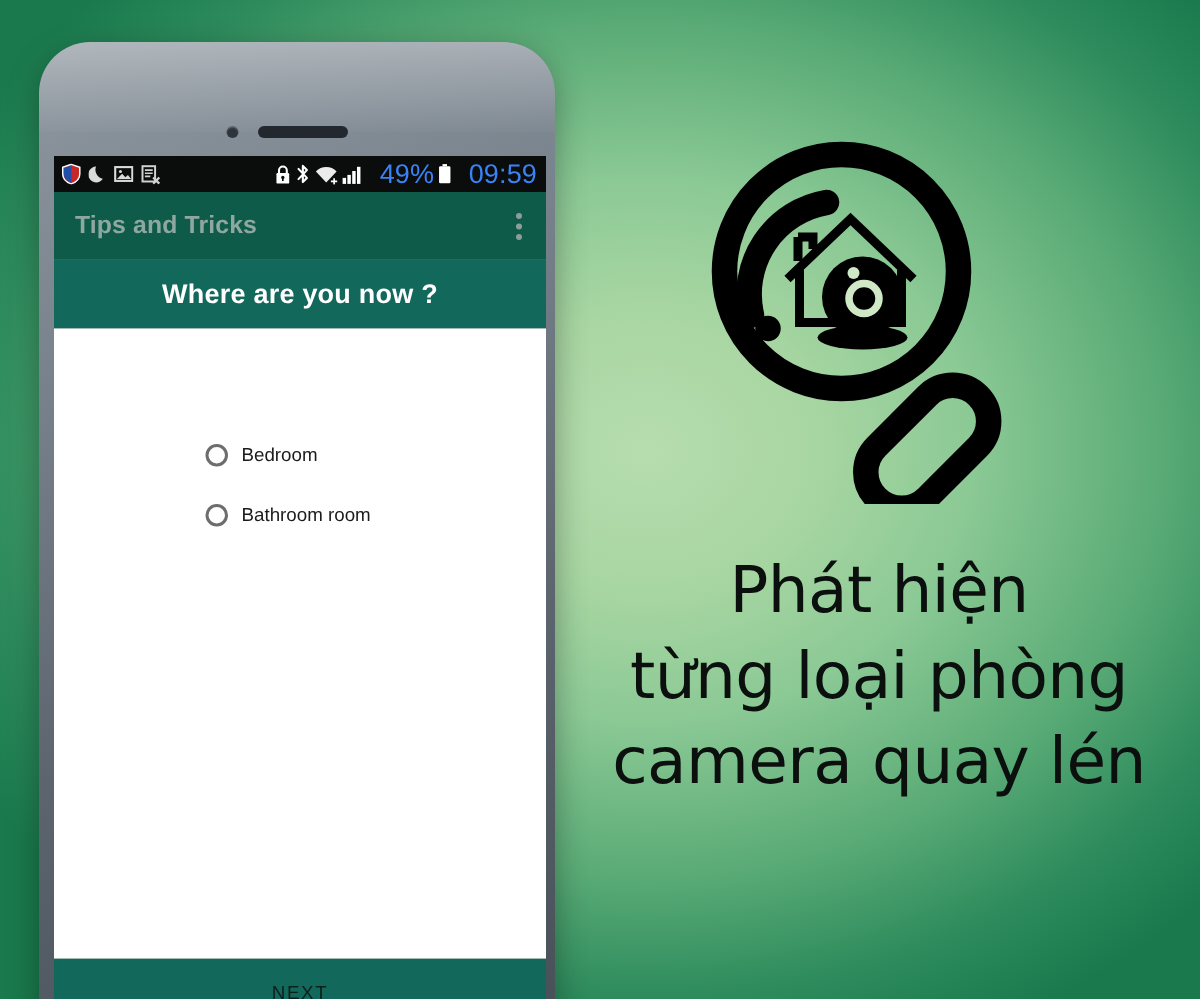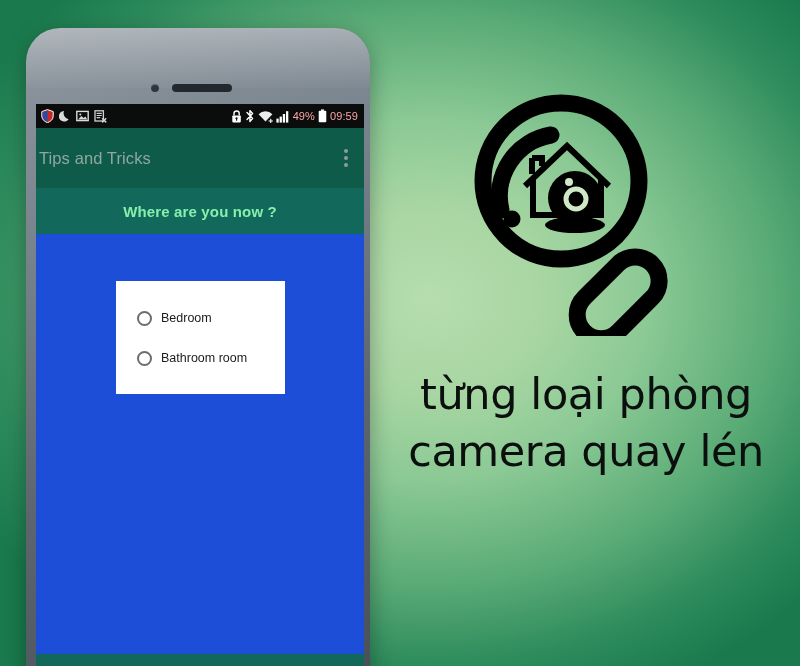--- a/index.html
+++ b/index.html
@@ -83,35 +83,37 @@
     justify-content: space-between;
     padding: 0 6px 0 5px;
   }
   .sb-left, .sb-right {
     display: flex;
     align-items: center;
     gap: 5px;
   }
   .sb-right { gap: 3px; }
   .sb-text {
-    color: #fca5a5;
-    font-size: 11px;
+    color: #3b82f6;
+    font-size: 18px;
     letter-spacing: 0.1px;
     white-space: nowrap;
+    margin-left: 8px;
   }
   .sb-ico { display: block; }
 
   
   #app-bar {
     position: relative;
-    height: 60px;
+    height: 45px;
     background: #0f5b4a;
     display: flex;
     align-items: center;
-    padding: 0 10px 0 3px;
+    padding: 0 10px 0 14px;
+    font-weight: bold;
   }
   #app-title {
     flex: 1;
     color: #8ea8a1;
     font-size: 16.5px;
     letter-spacing: 0.1px;
   }
   #overflow-menu { padding: 4px 6px; cursor: pointer; }
   #overflow-menu .dot {
     width: 4px; height: 4px;
@@ -122,31 +124,31 @@
 
   
   #question-bar {
     height: 46px;
     background: #12685a;
     display: flex;
     align-items: center;
     justify-content: center;
   }
   #question-text {
-    color: #86efac;
-    font-size: 15px;
+    color: #ffffff;
+    font-size: 18px;
     font-weight: bold;
     letter-spacing: 0.15px;
   }
 
   
   #content {
     position: relative;
     height: 420px;
-    background: #1d4ed8;
+    background: #ffffff;
   }
 
   #options-card {
     position: absolute;
     left: 80px;
     top: 47px;
     width: 169px;
     background: #ffffff;
     padding: 17px 0 16px 0;
   }
@@ -337,17 +339,18 @@
       <circle cx="112" cy="110" r="27" fill="#000000"></circle>
       <rect x="96" y="98" width="33" height="25" fill="#000000"></rect>
 
       <circle cx="113" cy="111" r="10" fill="none" stroke="#cfe8c6" stroke-width="5"></circle>
 
       <circle cx="106" cy="94" r="4" fill="#cfe8c6"></circle>
     </svg>
   </div>
 
   <div id="promo-text">
+    <span class="promo-line">Phát hiện</span>
     <span class="promo-line">từng loại phòng</span>
     <span class="promo-line">camera quay lén</span>
   </div>
 
 </div>
 
 </body></html>

